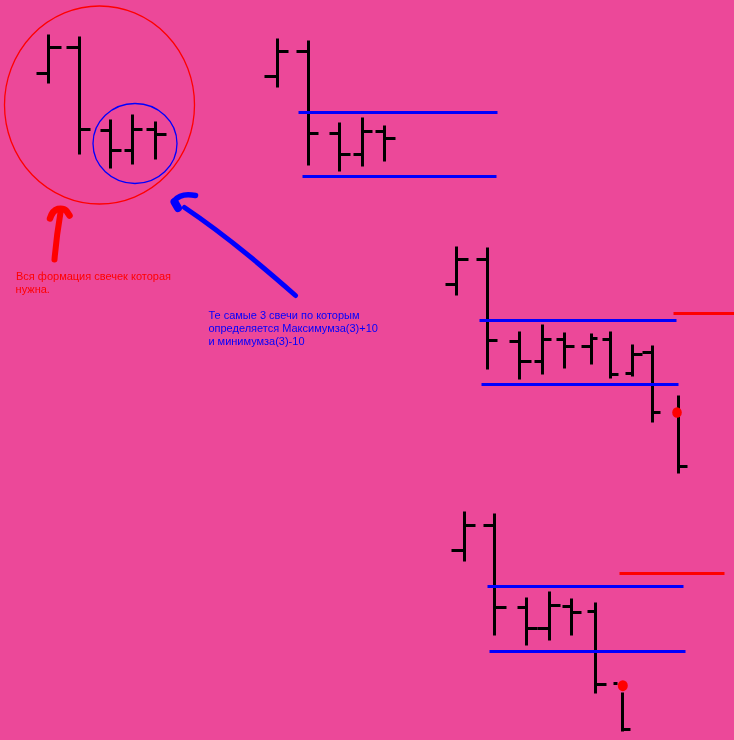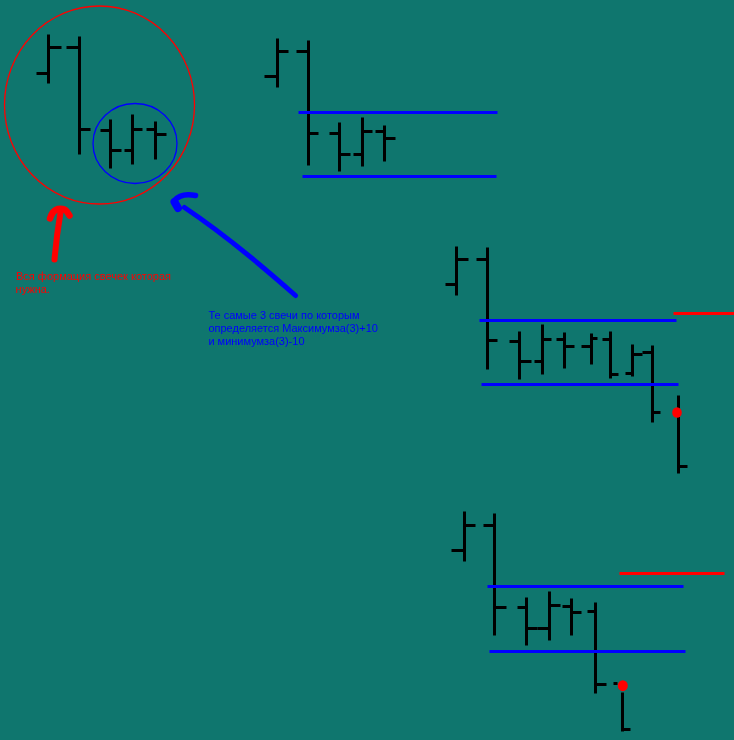--- a/index.html
+++ b/index.html
@@ -1,16 +1,16 @@
 <!DOCTYPE html>
 <html><head>
 <meta charset="utf-8">
 <style>
 html,body{margin:0;padding:0;background:#ffffff;}
-#canvas{position:relative;width:734px;height:740px;background:#0f766e;overflow:hidden;}
+#canvas{position:relative;width:734px;height:740px;background:#ec4899;overflow:hidden;}
 svg{position:absolute;left:0;top:0;}
 .k{stroke:#000;stroke-width:3;fill:none;}
 .b{stroke:#0000ff;stroke-width:3;fill:none;}
 .r{stroke:#ff0000;stroke-width:3;fill:none;}
 text{font-family:"Liberation Sans",sans-serif;font-size:11px;}
 </style>
 </head>
 <body>
 <div id="canvas">
 <svg width="734" height="740" viewBox="0 0 734 740">

